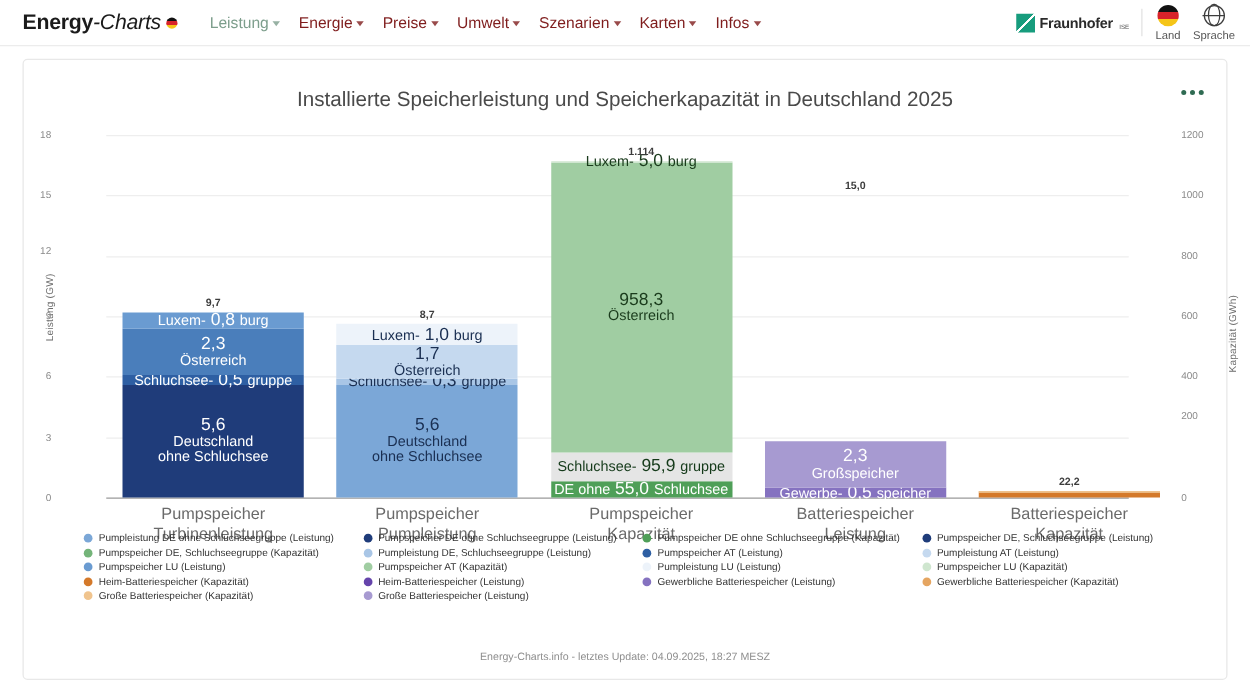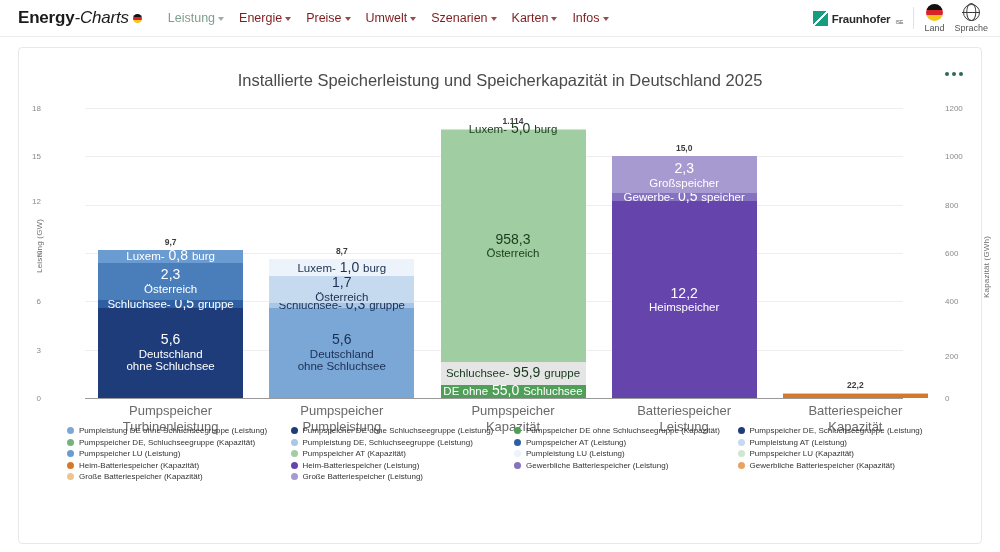--- a/index.html
+++ b/index.html
@@ -333,21 +333,21 @@
 
     <div class="plot-wrap">
       <div class="axis-title-l">Leistung (GW)</div>
       <div class="axis-title-r">Kapazität (GWh)</div>
       <div id="grid-layer">
           <div class="grid-row base" style="top: 300px;"></div>
           <div class="tick-l" style="top: 300px;">0</div>
           <div class="tick-r" style="top: 300px;">0</div>
           <div class="grid-row" style="top: 251.667px;"></div>
           <div class="tick-l" style="top: 251.667px;">3</div>
-          <div class="tick-r" style="top: 258px;">200</div>
+          <div class="tick-r" style="top: 235px;">200</div>
           <div class="grid-row" style="top: 203.333px;"></div>
           <div class="tick-l" style="top: 203.333px;">6</div>
           <div class="tick-r" style="top: 203.333px;">400</div>
           <div class="grid-row" style="top: 155px;"></div>
           <div class="tick-l" style="top: 155px;">9</div>
           <div class="tick-r" style="top: 155px;">600</div>
           <div class="grid-row" style="top: 106.667px;"></div>
           <div class="tick-l" style="top: 103px;">12</div>
           <div class="tick-r" style="top: 106.667px;">800</div>
           <div class="grid-row" style="top: 58.3333px;"></div>
@@ -407,23 +407,20 @@
               </div>
               <div class="seg seg-inline" style="height: 1.20833px; background: rgb(207, 230, 207);">
                 <div class="seg-label" style="color: rgb(26, 59, 28); top: -7.39583px;"><span>Luxem-</span><span class="seg-val"> 5,0 </span><span>burg</span></div>
               </div>
             </div>
             <div class="total-label" style="bottom: 302.265px;">1.114</div>
             <div class="x-label" style="top: 300px;">Pumpspeicher<br>Kapazität</div>
           </div>
           <div class="bar-slot" style="left: 526.7px;">
             <div class="bar-stack" style="bottom: 30px;">
-              <div class="seg" style="height: 196.556px; background: rgb(101, 68, 171);">
-                <div class="seg-label" style="color: rgb(255, 255, 255); top: 84.2778px;"><span class="seg-val">12,2</span><span>Heimspeicher</span></div>
-              </div>
               <div class="seg seg-inline" style="height: 8.05556px; background: rgb(133, 114, 192);">
                 <div class="seg-label" style="color: rgb(255, 255, 255); top: -3.97222px;"><span>Gewerbe-</span><span class="seg-val"> 0,5 </span><span>speicher</span></div>
               </div>
               <div class="seg" style="height: 37.0556px; background: rgb(167, 154, 209);">
                 <div class="seg-label" style="color: rgb(255, 255, 255); top: 4.52778px;"><span class="seg-val">2,3</span><span>Großspeicher</span></div>
               </div>
             </div>
             <div class="total-label" style="bottom: 274.667px;">15,0</div>
             <div class="x-label" style="top: 300px;">Batteriespeicher<br>Leistung</div>
           </div>
@@ -515,14 +512,15 @@
             <span class="legend-dot" style="background:#cfe6cf"></span>
             <span class="legend-text">Pumpspeicher LU (Kapazität)</span>
           </div>
           <div class="legend-item">
             <span class="legend-dot" style="background:#e5a561"></span>
             <span class="legend-text">Gewerbliche Batteriespeicher (Kapazität)</span>
           </div>
         </div>
       </div>
 
+    <div class="footer-note">Energy-Charts.info - letztes Update: 04.09.2025, 18:27 MESZ</div>
   </div>
 </div>
 
 </body></html>

